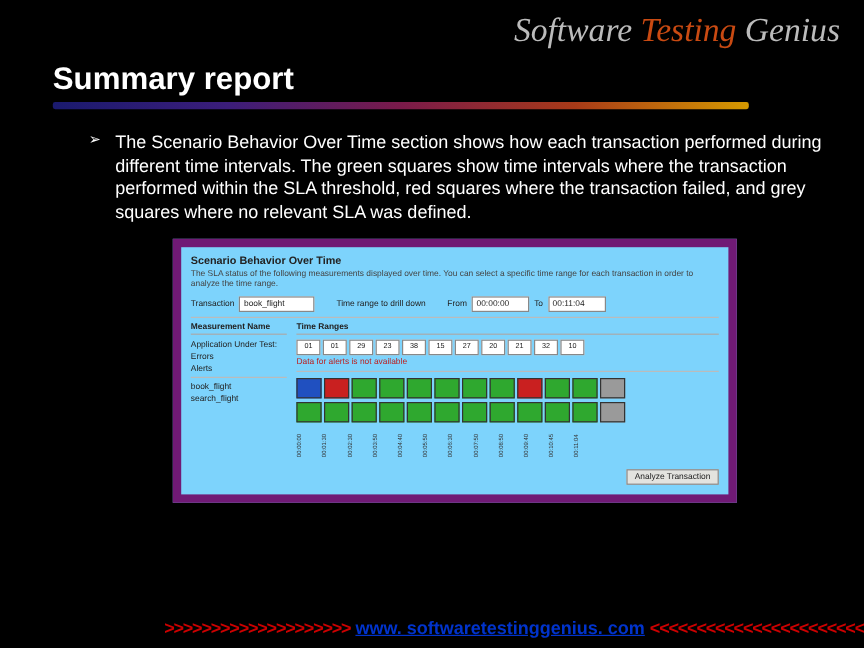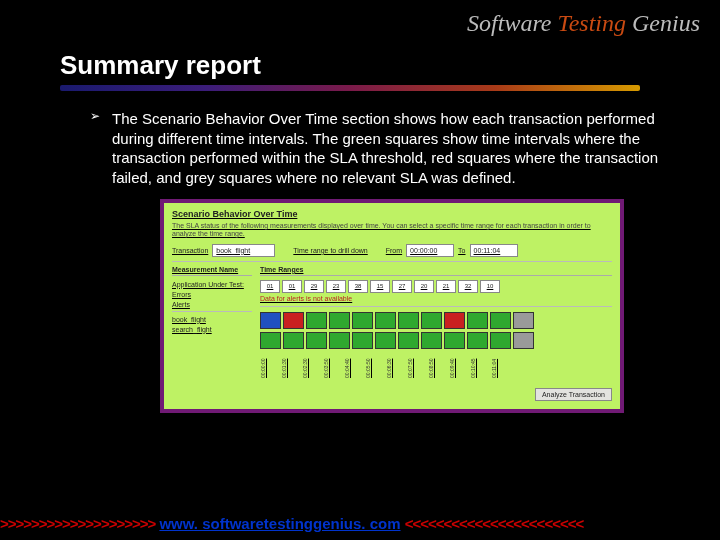--- a/index.html
+++ b/index.html
@@ -11,31 +11,30 @@
     font-family: Arial, sans-serif;
     overflow: hidden;
     position: relative;
   }
   .header-logo {
     position: absolute;
     top: 10px;
     right: 20px;
     font-family: Georgia, serif;
     font-style: italic;
-    font-size: 24px;
+    font-size: 28px;
   }
   .header-logo .w1 { color: #bbb; }
   .header-logo .w2 { color: #c94a12; }
   .header-logo .w3 { color: #bbb; }
   .content {
     position: absolute;
     top: 50px;
-    left: 60px;
+    left: 44px;
     right: 20px;
-    text-decoration: underline;
   }
   .title {
     color: #fff;
     font-size: 26px;
     font-weight: bold;
     margin-bottom: 4px;
   }
   .underline {
     height: 6px;
     width: 580px;
@@ -50,22 +49,22 @@
     margin-left: 30px;
   }
   .body-text .bold { font-weight: bold; }
   .bullet-row { display: flex; margin-top: 2px; }
   .bullet-sym { width: 22px; flex: 0 0 22px; font-size: 12px; color:#fff; }
   .bullet-txt { flex: 1; }
   .screenshot-box {
     margin-top: 12px;
     margin-left: 100px;
     width: 440px;
-    background: #bef264;
-    border: 4px solid #701a75;
+    background: #7dd3fc;
+    border: 7px solid #701a75;
     padding: 6px 8px 8px 8px;
     color: #222;
     font-size: 8px;
   }
   .sb-title { font-weight: bold; font-size: 9px; margin-bottom: 3px; }
   .sb-desc { color: #444; font-size: 7px; line-height: 1.2; margin-bottom: 5px; }
   .sb-row { display: flex; align-items: center; gap: 4px; margin-bottom: 4px; }
   .sb-label { font-size: 7px; }
   .sb-input {
     border: 1px solid #888;
@@ -100,21 +99,21 @@
     text-align: center; color:#333; height: 32px;
   }
   .sb-btn {
     float: right; margin-top: 4px; border:1px solid #888; background:#e3e3df;
     font-size: 7px; padding: 2px 6px;
   }
   .footer {
     position: absolute;
     bottom: 8px;
     left: 0; right: 0;
-    text-align: left;
+    text-align: right;
     font-size: 15px;
     font-weight: bold;
   }
   .footer .arr { color: #c00; letter-spacing: -1px; }
   .footer .url { color: #0033cc; text-decoration: underline; }
 </style>
 </head>
 <body>
 
 <div class="header-logo">

